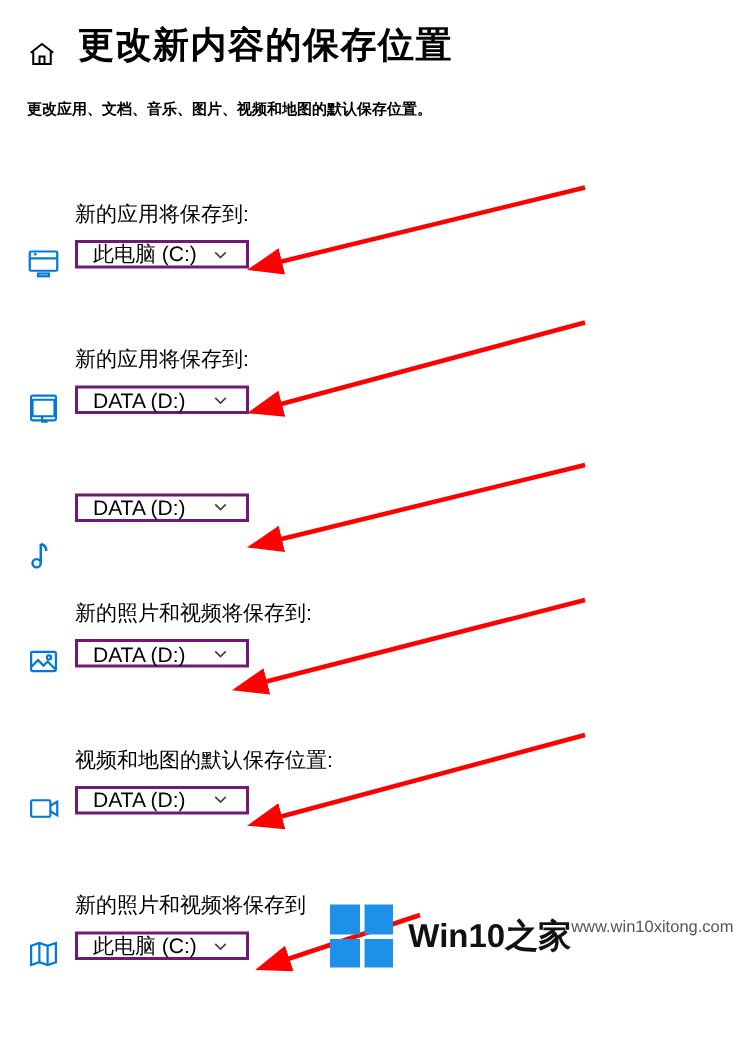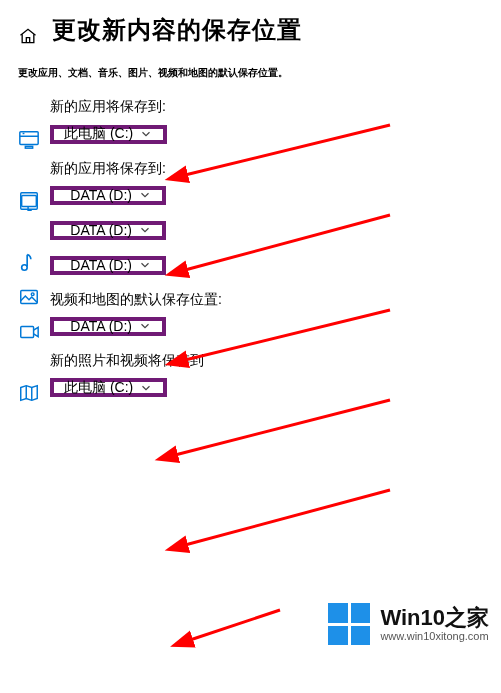--- a/index.html
+++ b/index.html
@@ -29,45 +29,45 @@
     letter-spacing: 1px;
   }
   .subtitle {
     padding: 10px 18px 14px 18px;
     font-size: 10px;
     font-weight: bold;
   }
   .section {
     padding: 4px 18px 12px 50px;
     position: relative;
+    margin-top: 36px;
   }
   .section .side-icon {
     position: absolute;
     left: 18px;
     top: 34px;
     width: 22px;
     height: 22px;
     color: #0078d7;
   }
   .section-label {
     font-size: 14px;
     margin-bottom: 8px;
   }
   .select-box {
     display: inline-flex;
     align-items: center;
     height: 19px;
     min-width: 116px;
-    border: 4px solid #701a75;
+    border: 2px solid #701a75;
     padding: 0 10px;
     font-size: 14px;
     background: #fff;
     cursor: pointer;
     user-select: none;
-    text-align: right;
   }
   .select-box .selected {
     flex: 1;
     white-space: nowrap;
   }
   .select-box .chev {
     width: 14px; height: 14px;
     margin-left: 6px;
   }
   .arrow {
@@ -84,21 +84,21 @@
   }
   .wm-logo {
     width: 42px; height: 42px;
     display: grid;
     grid-template-columns: 1fr 1fr;
     grid-template-rows: 1fr 1fr;
     gap: 3px;
   }
   .wm-logo span { background: #1e90e8; }
   .wm-text {
-    display: flex; flex-direction: column;
+    display: flex; flex-direction: row;
     line-height: 1.1;
     justify-content: flex-end;
   }
   .wm-main { font-size: 22px; font-weight: 700; color: #111; white-space: nowrap;}
   .wm-sub { font-size: 11px; color: #555; }
   svg { display: block; }
 </style>
 </head>
 <body>
 
@@ -176,20 +176,21 @@
 </div>
 
 <div class="section">
   <span class="side-icon">
     <svg viewBox="0 0 24 24" fill="none" stroke="currentColor" stroke-width="1.6">
       <rect x="3" y="5" width="18" height="14" rx="1"></rect>
       <path d="M3 16 L8 11 L12 15 L15 12 L21 18"></path>
       <circle cx="16" cy="9" r="1.5"></circle>
     </svg>
   </span>
+  <div class="section-label">新的照片和视频将保存到:</div>
   <div class="select-box">
     <span class="selected">DATA (D:)</span>
     <span class="chev">
       <svg viewBox="0 0 24 24" fill="none" stroke="#444" stroke-width="2">
           <path d="M6 9l6 6 6-6"></path>
         </svg>
     </span>
   </div>
 </div>
 

